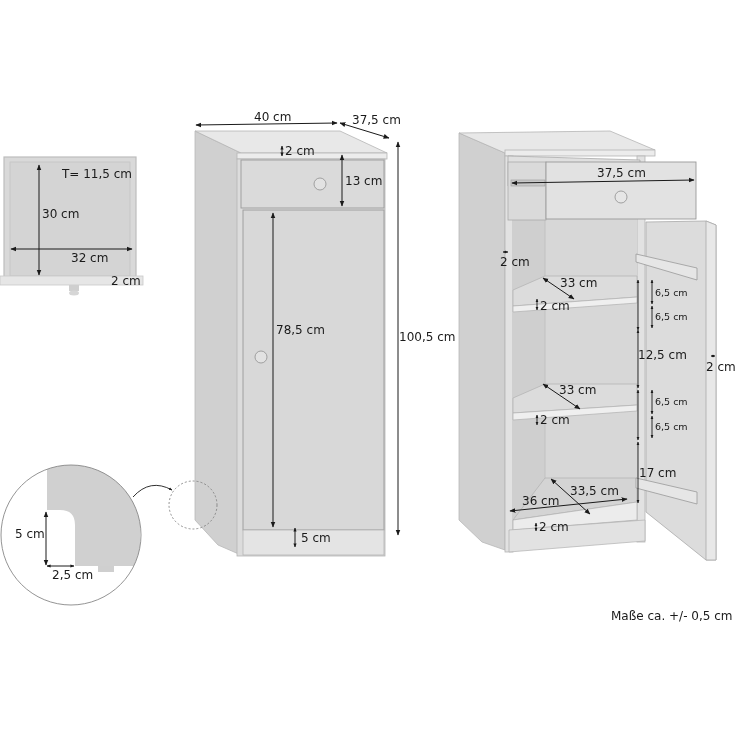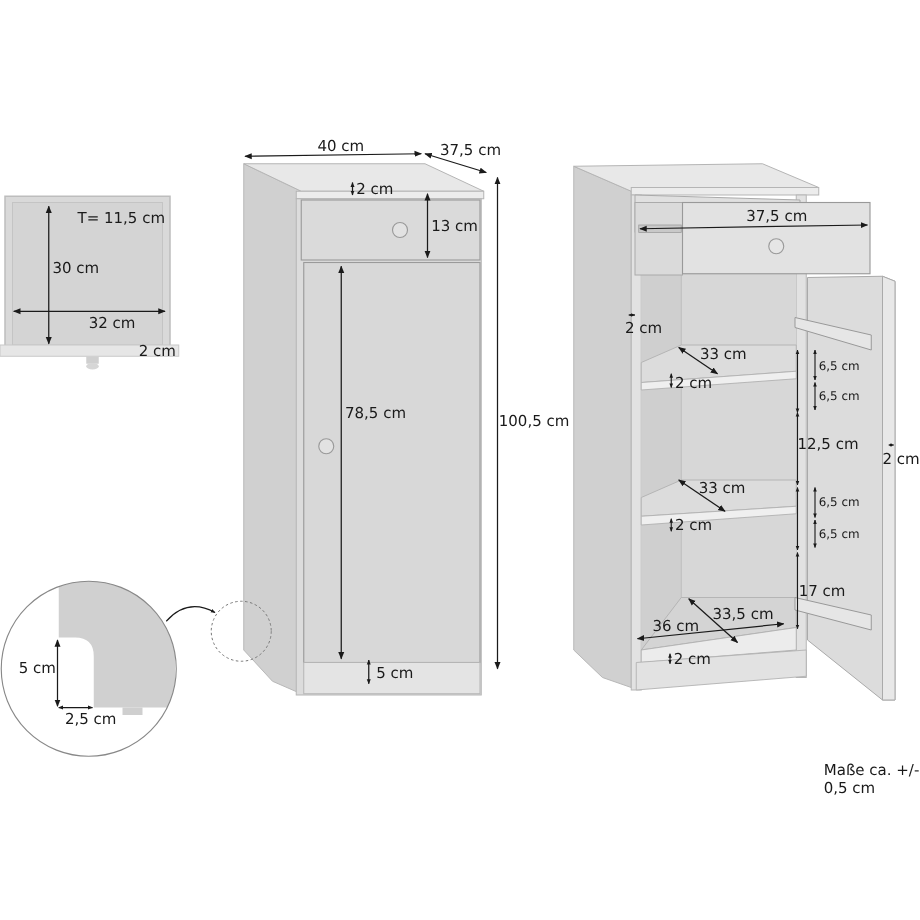--- a/index.html
+++ b/index.html
@@ -3,21 +3,21 @@
 <meta charset="utf-8">
 <style>
   html, body { margin:0; padding:0; background:#ffffff; }
   body { width:736px; height:736px; position:relative; overflow:hidden;
          font-family:"DejaVu Sans", "Liberation Sans", sans-serif; }
   svg { position:absolute; left:0; top:0; }
   .lbl { font-family:"DejaVu Sans", "Liberation Sans", sans-serif; fill:#1a1a1a; }
   .l12 { font-size:12px; }
   .l9  { font-size:9.5px; }
   .note { position:absolute; left:611px; top:609px; font-size:12px; color:#1a1a1a;
-          font-family:"DejaVu Sans", "Liberation Sans", sans-serif;margin-left:48px; }
+          font-family:"DejaVu Sans", "Liberation Sans", sans-serif; }
 </style>
 </head>
 <body>
 
 <svg width="736" height="736" viewBox="0 0 736 736" xmlns="http://www.w3.org/2000/svg">
   <defs>
     <marker id="ah" viewBox="0 0 10 10" refX="9" refY="5" markerWidth="6" markerHeight="6" orient="auto-start-reverse">
       <path d="M0,1 L10,5 L0,9 z" fill="#1a1a1a"></path>
     </marker>
     <marker id="ahs" viewBox="0 0 10 10" refX="9" refY="5" markerWidth="4" markerHeight="4" orient="auto-start-reverse">

